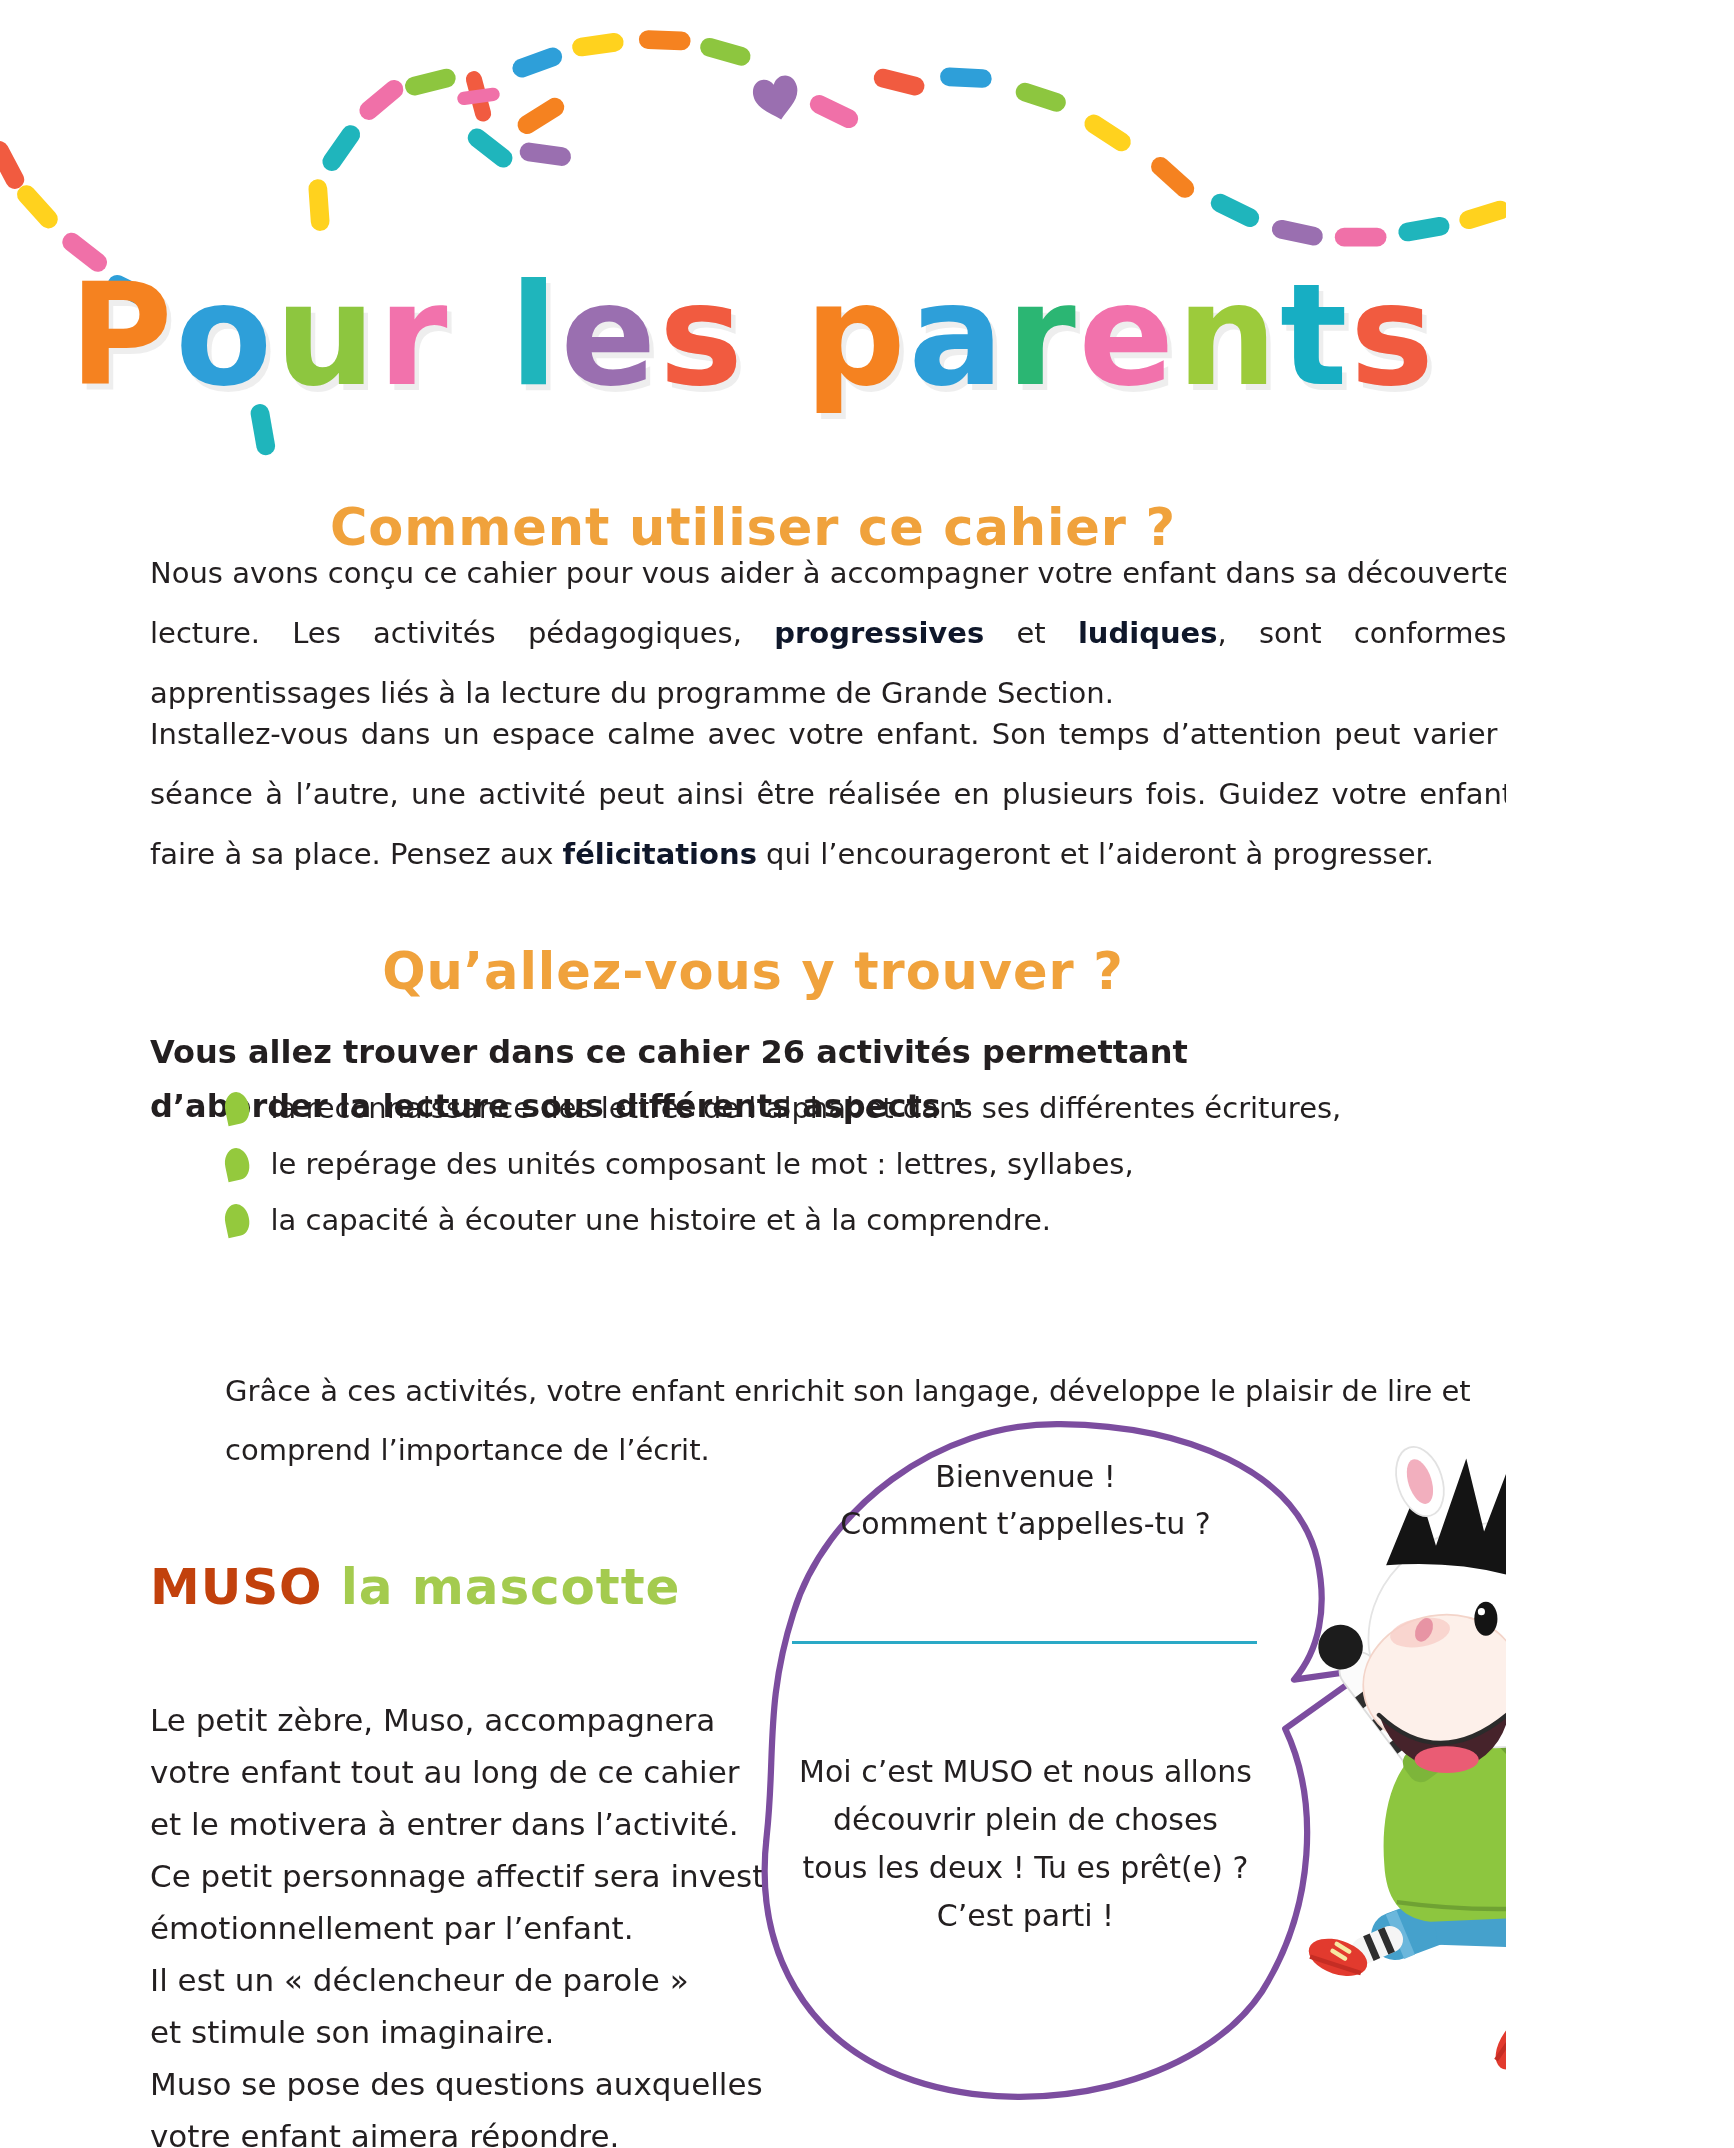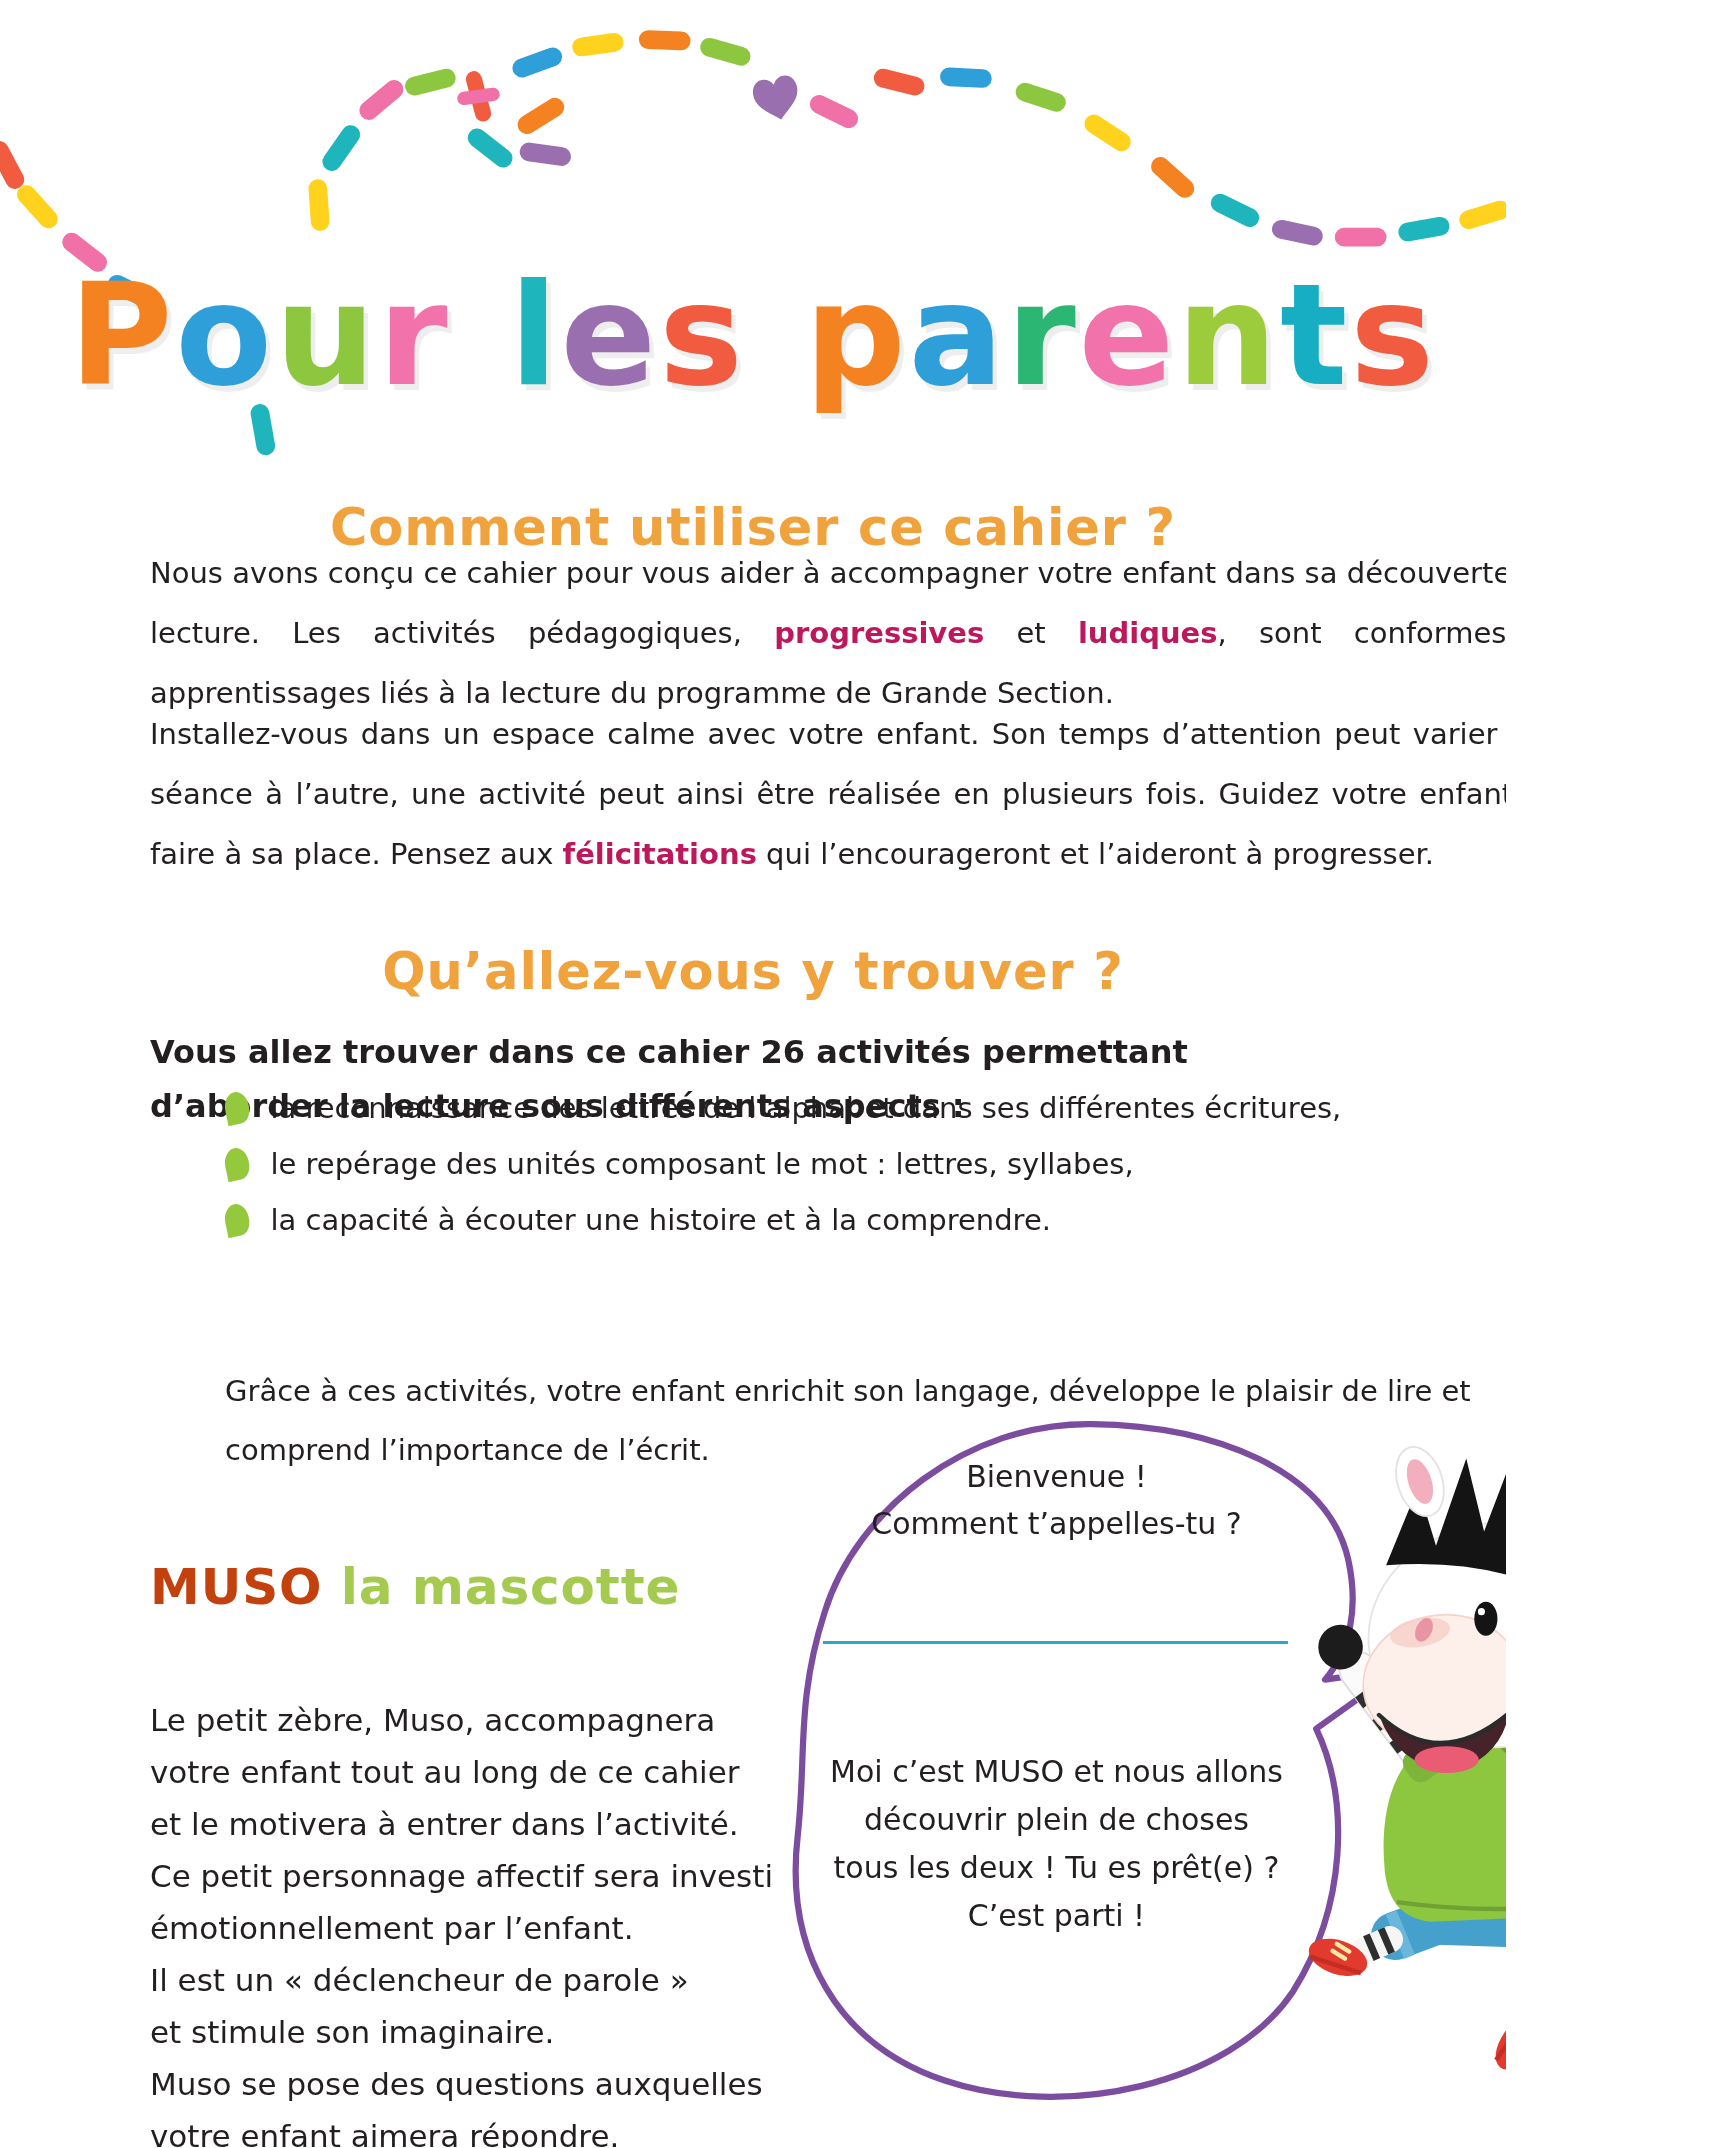--- a/index.html
+++ b/index.html
@@ -10,32 +10,32 @@
   #title{left:0;top:171px;width:100%;text-align:center;font-weight:bold;font-size:141px;
          line-height:1;letter-spacing:2.7px;white-space:nowrap}
   #title span{text-shadow:4.5px 6.2px 0 rgba(90,90,90,.10)}
   #title .sp{display:inline-block;width:.42em;text-shadow:none}
   .heading{left:0;width:100%;text-align:center;color:#F0A23C;font-weight:bold;font-size:51px;letter-spacing:0.9px}
   #h-usage{top:456px}
   #h-find{top:900px}
   .body-par{left:150px;width:1442px;font-size:29px;line-height:60px;text-align:justify}
   #par1{top:514px}
   #par2{top:675px}
-  .kw{color:#be185d;font-weight:bold}
+  .kw{color:#0f172a;font-weight:bold}
   #intro{left:150px;top:993px;font-size:32px;font-weight:bold;line-height:54px;white-space:pre-line}
   #bullets{left:225px;top:1089px;list-style:none;margin:0;padding:0}
   #bullets li{display:flex;align-items:flex-start;gap:21.4px;margin-bottom:18px;font-size:29px;line-height:38px}
   .leaf{flex:0 0 auto;width:24px;height:32px;background:#94C93D;border-radius:55% 50% 50% 0;
         transform:rotate(-12deg);margin-top:2.7px}
   #closing{left:225px;top:1333px;width:1390px;font-size:29px;line-height:59px}
   #muso-h{left:150px;top:1558px;font-size:50px;font-weight:bold;letter-spacing:0.9px}
   #muso-h .w1{color:#c2410c}
   #muso-h .w2{color:#A4CB4F}
   #muso-p{left:150px;top:1663px;font-size:31px;line-height:52px;white-space:pre-line}
-  #bubble{left:771px;top:1408px;width:677px;height:726px}
+  #bubble{left:740px;top:1408px;width:677px;height:726px}
   #bubble svg{position:absolute;left:0;top:0}
   .bub-top{position:absolute;left:27px;top:45px;width:517px;text-align:center;font-size:30px;
            line-height:47px;white-space:pre-line}
   #name-line{position:absolute;left:52px;top:233px;width:465px;height:0;border-top:3.6px solid #2AA9C6}
   .bub-bot{position:absolute;left:18px;top:340px;width:535px;text-align:center;font-size:30px;
            line-height:48px;white-space:pre-line}
   #zebra{left:1297px;top:1412px}
 </style>
 </head>
 <body>

